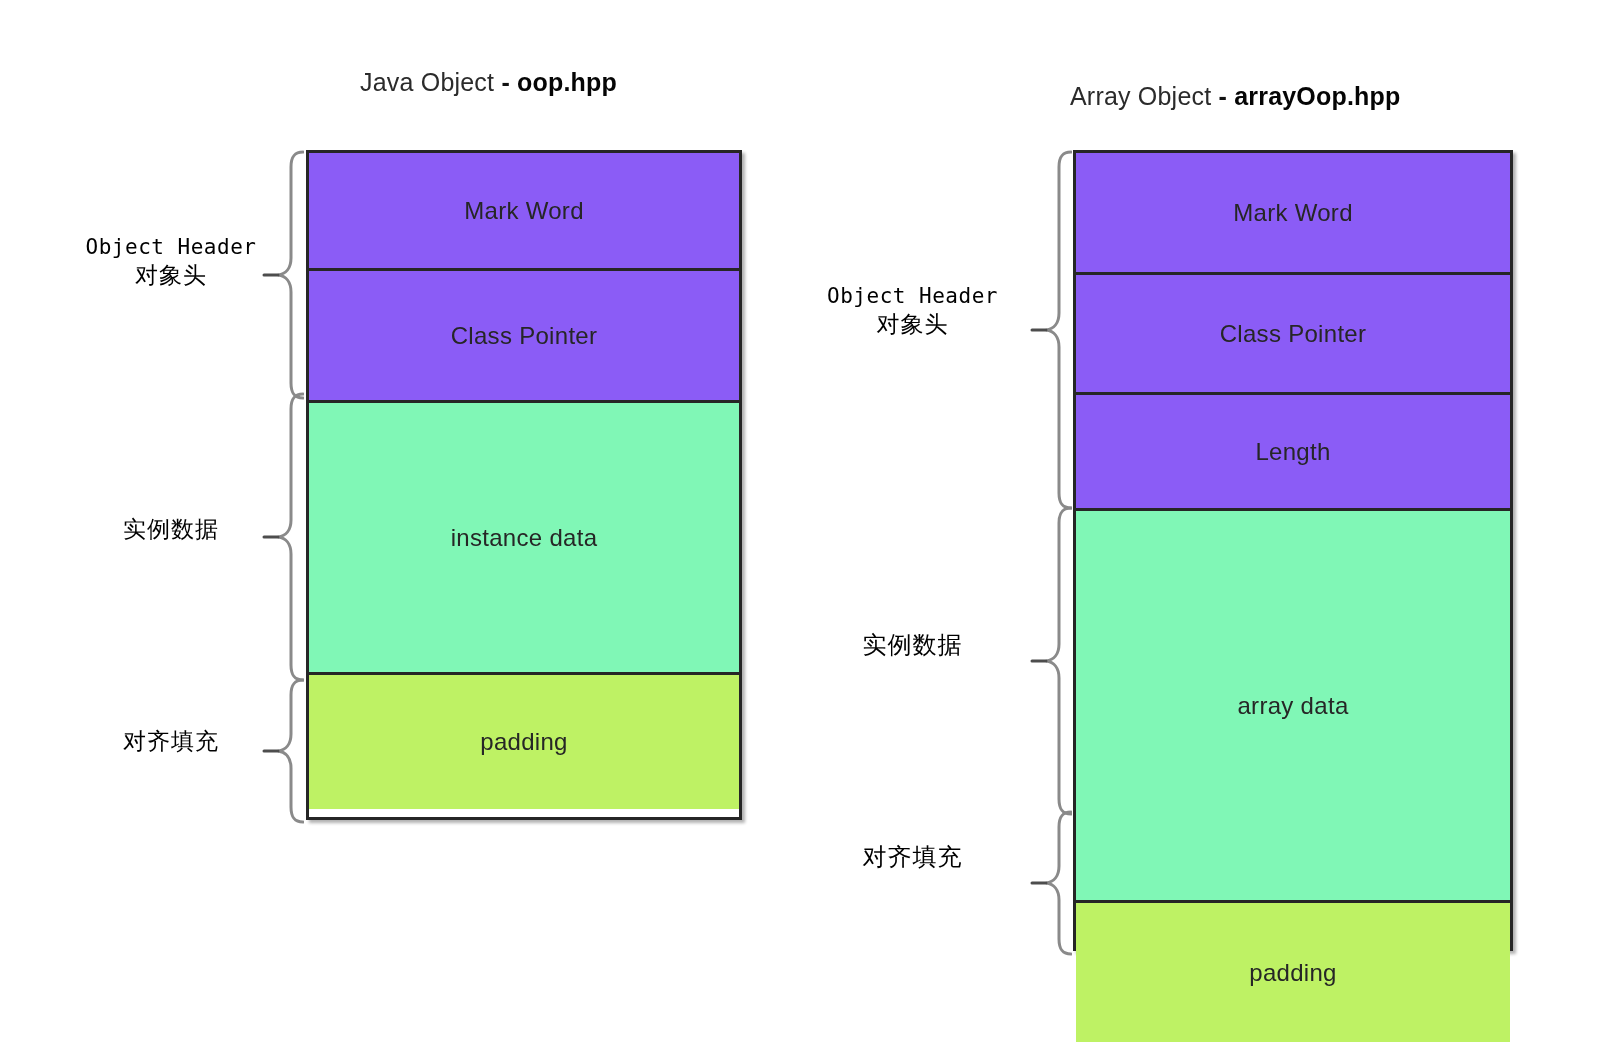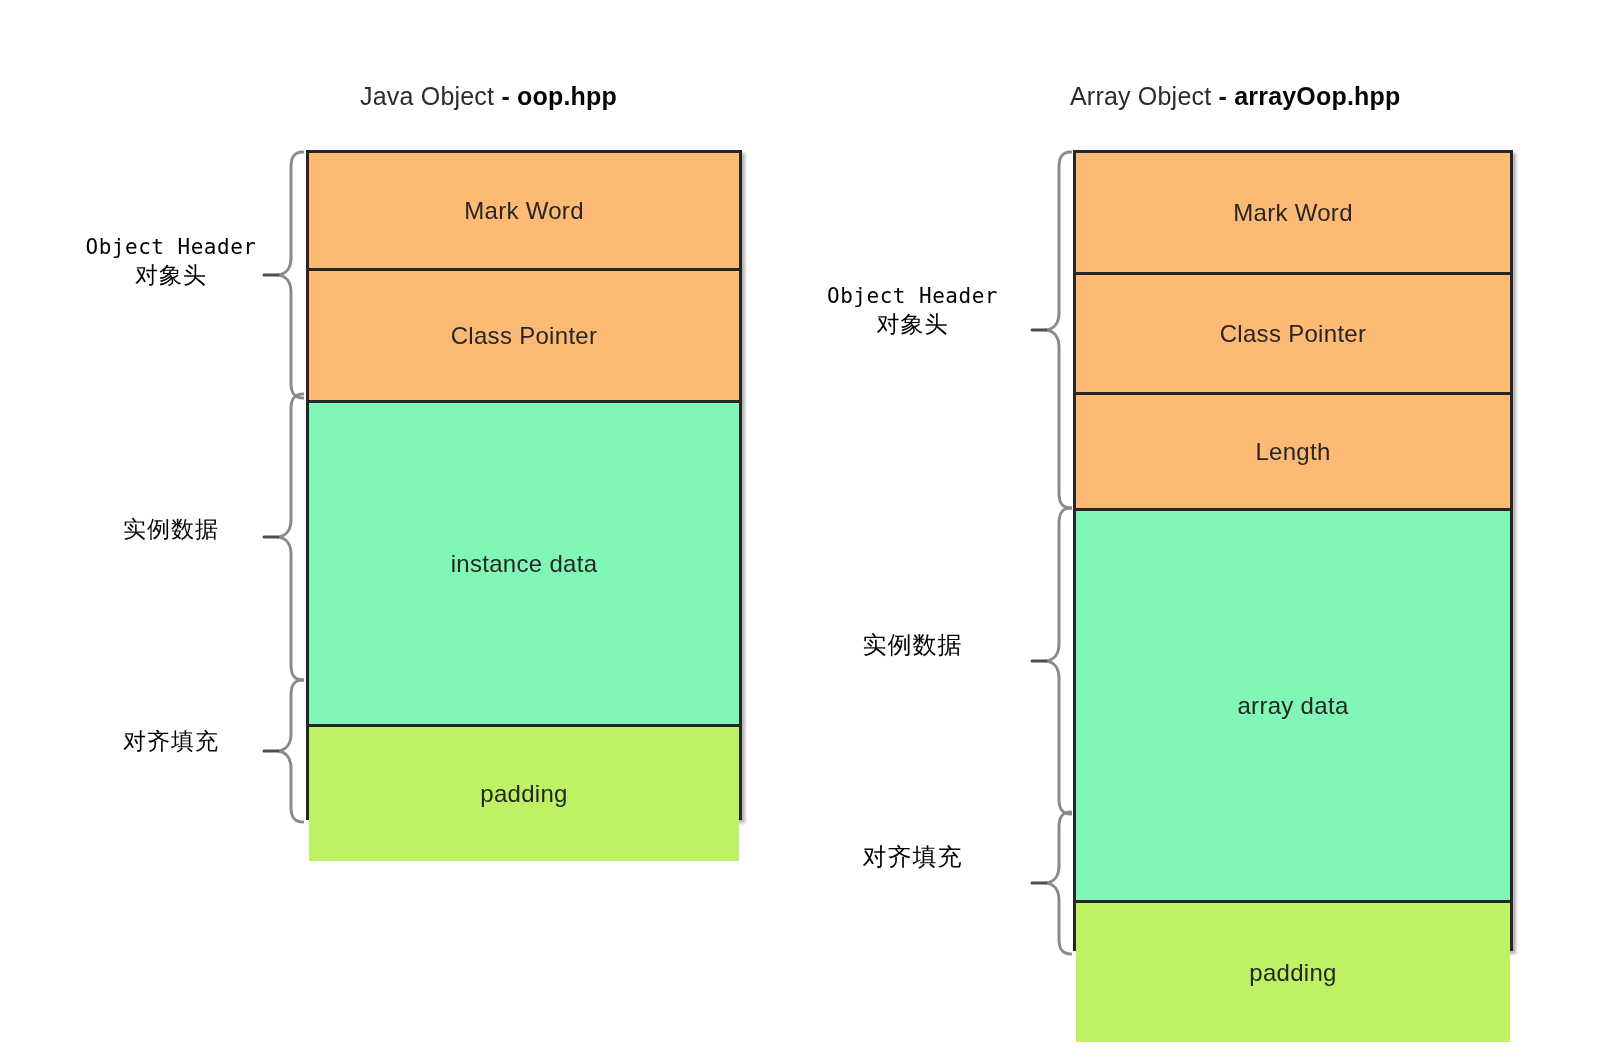--- a/index.html
+++ b/index.html
@@ -27,21 +27,21 @@
     font-family: "Liberation Sans", sans-serif;
     font-size: 25px;
     color: #1a1a1a;
     white-space: nowrap;
     letter-spacing: 0.2px;
   }
   .diagram-title .kind { font-weight: 400; color: #2b2b2b; }
   .diagram-title .dash { font-weight: 700; color: #111; }
   .diagram-title .file { font-weight: 700; color: #050505; }
 
-  #title-left  { left: 360px; top: 82px; }
+  #title-left  { left: 360px; top: 68px; }
   #title-right { left: 1070px; top: 82px; }
 
   
   .layout-stack {
     position: absolute;
     box-sizing: border-box;
     border: 3px solid #262626;
     box-shadow: 3px 3px 3px rgba(0,0,0,0.30);
   }
   #stack-left  { left: 306px;  top: 150px; width: 436px; height: 670px; }
@@ -54,21 +54,21 @@
     align-items: center;
     justify-content: center;
     font-family: "Liberation Sans", sans-serif;
     font-size: 24px;
     color: #262626;
     letter-spacing: 0.3px;
     border-bottom: 3px solid #262626;
     position: relative;
   }
   .seg:last-child { border-bottom: none; }
-  .seg.header  { background: #fdba74; }
+  .seg.header  { background: #8b5cf6; }
   .seg.data    { background: #80f7b6; }
   .seg.padding { background: #bef264; }
 
   
   .brace {
     position: absolute;
     color: #6b6b6b;
   }
   .brace svg { display: block; }
 
@@ -115,21 +115,21 @@
 
   <div class="diagram-title" id="title-left">
     <span class="kind">Java Object</span>
     <span class="dash">-</span>
     <span class="file">oop.hpp</span>
   </div>
 
   <div class="layout-stack" id="stack-left">
     <div class="seg header" style="height:118px">Mark Word</div>
     <div class="seg header" style="height:132px">Class Pointer</div>
-    <div class="seg data" style="height:324px">instance data</div>
+    <div class="seg data" style="height:272px">instance data</div>
     <div class="seg padding" style="height:134px">padding</div>
   </div>
 
   <div class="brace" style="left:258px; top:150px;">
     <svg width="46" height="250" viewBox="0 0 46 250" fill="none" xmlns="http://www.w3.org/2000/svg">
       <path d="M45 2 C 36 2, 33 7, 33 17 L33 108 C33 118, 28 124, 20 125 C28 126, 33 132, 33 142 L33 233 C33 243, 36 248, 45 248" stroke="#8a8a8a" stroke-width="3" fill="none" stroke-linecap="round"></path>
       <path d="M20 125 L6 125" stroke="#4d4d4d" stroke-width="3" stroke-linecap="round"></path>
     </svg>
   </div>
 

